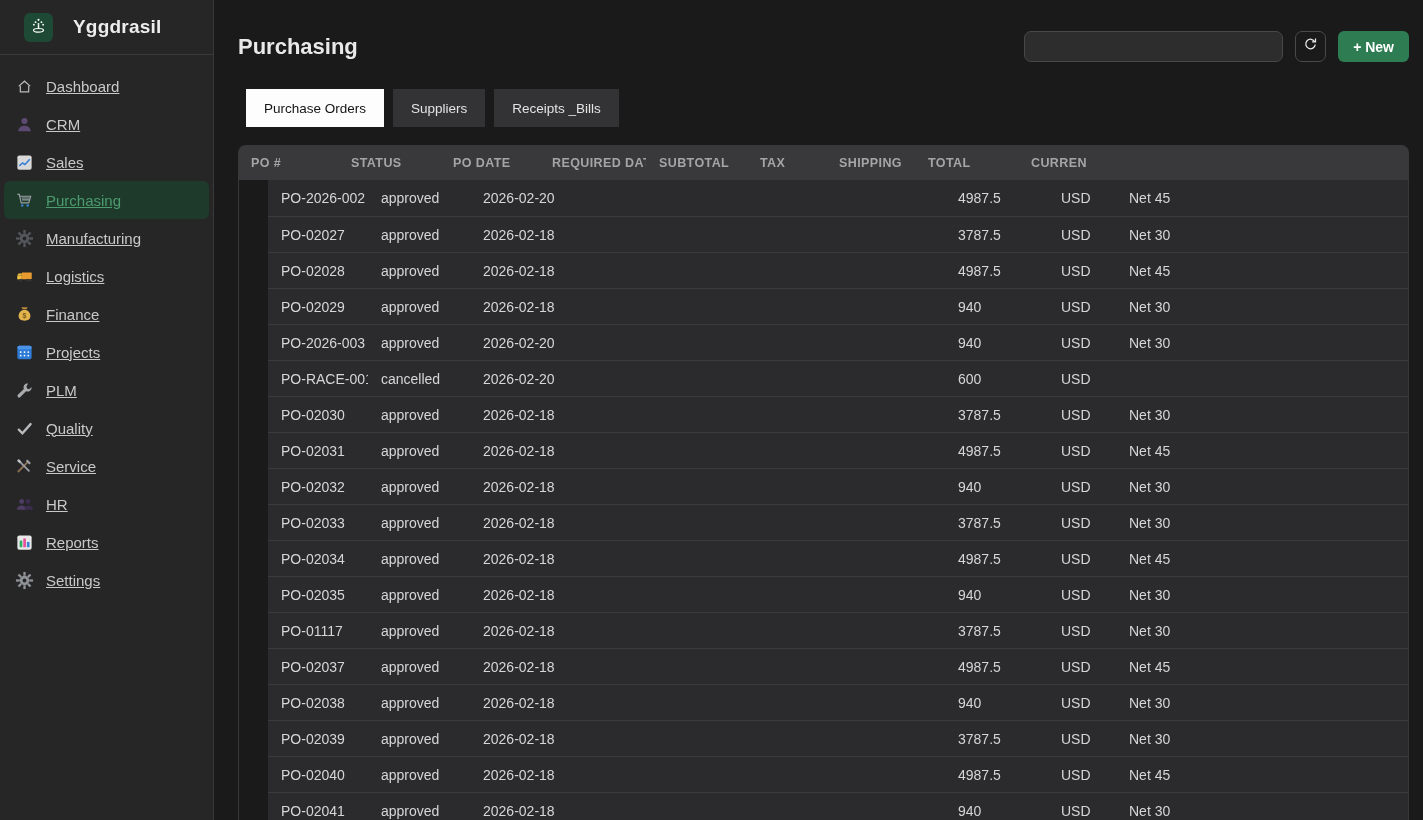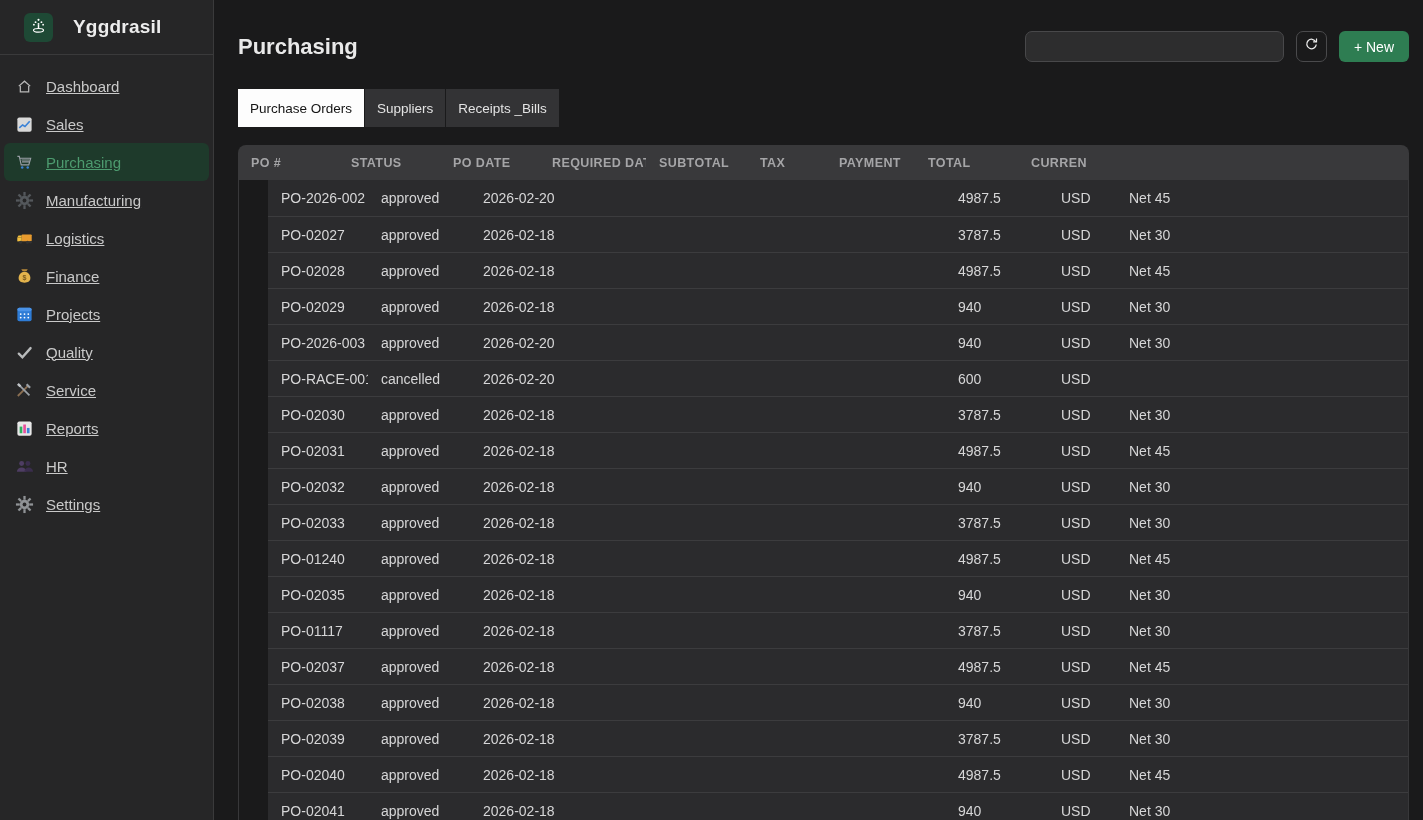--- a/index.html
+++ b/index.html
@@ -22,24 +22,24 @@
   .nav-item .icon svg { width: 19px; height: 19px; }
   .nav-item.active { background: #1e3a2b; color: #4d9b6f; }
   
   .main { flex: 1; padding: 0 14px 0 24px; display: flex; flex-direction: column; }
   .main-header { margin-top: 31px; display: flex; align-items: center; justify-content: space-between; }
   .page-title { font-size: 22px; font-weight: bold; color: #e9e9e9; }
   .controls { display: flex; align-items: center; gap: 12px; }
   .search-input { width: 259px; height: 31px; background: #2d2d2e; border: 1px solid #48484a; border-radius: 7px; color: #dddddd; padding: 0 10px; font-size: 14px; outline: none; font-family: "Liberation Sans", sans-serif; }
   .icon-btn { width: 31px; height: 31px; border: 1px solid #4a4a4c; border-radius: 7px; background: transparent; display: flex; align-items: center; justify-content: center; cursor: pointer; }
   .icon-btn svg { width: 17px; height: 17px; }
-  .new-btn { height: 31px; padding: 0 15px; background: #2e7d52; border: none; border-radius: 6px; color: #ffffff; font-size: 14px; font-weight: 400; cursor: pointer; font-family: "Liberation Sans", sans-serif; }
+  .new-btn { height: 31px; padding: 0 15px; background: #2e7d52; border: none; border-radius: 6px; color: #ffffff; font-size: 14px; font-weight: 700; cursor: pointer; font-family: "Liberation Sans", sans-serif; }
   
   .tabs { margin-top: 27px; display: flex; gap: 1px; }
-  .tab { height: 38px; display: flex; align-items: center; padding: 0 12px; background: #333335; color: #e3e3e3; font-size: 13.5px; cursor: pointer; }
+  .tab { height: 38px; display: flex; align-items: center; padding: 0 18px; background: #333335; color: #e3e3e3; font-size: 13.5px; cursor: pointer; margin-left: 8px; }
   .tab.active { background: #fdfdfd; color: #141414; }
   
   .table { margin-top: 18px; border-radius: 8px 8px 0 0; overflow: hidden; }
   .trow { display: grid; grid-template-columns: 100px 102px 99px 107px 101px 79px 89px 103px 68px 1fr; }
   .thead { background: #39393b; height: 35px; }
   .thead .cell { color: #a5a5a7; font-size: 12.5px; font-weight: 600; letter-spacing: .4px; }
   .tbody { border-left: 1px solid #38383a; border-right: 1px solid #38383a; }
   .tbody .trow { background: #2b2b2d; height: 36px; border-top: 1px solid #3c3c3e; font-size: 14px; color: #d6d6d7; cursor: pointer; margin-left: 29px; }
   .tbody .trow:first-child { border-top: none; }
   .cell { display: flex; align-items: center; padding-left: 13px; white-space: nowrap; overflow: hidden; }
@@ -70,20 +70,29 @@
         <span class="icon">
           <svg viewBox="0 0 20 20" fill="none" stroke="#b9b9b9" stroke-width="1.3">
             <path d="M4 9.6L10 4.4L16 9.6"></path>
             <path d="M5.6 9.2V15.6H14.4V9.2"></path>
           </svg>
         </span>
         <span>Dashboard</span>
       </div>
       <div class="nav-item">
         <span class="icon">
+          <svg viewBox="0 0 20 20" fill="#5d4a73">
+            <circle cx="10" cy="6.4" r="3.2"></circle>
+            <path d="M3.5 17c0-3.6 2.9-5.8 6.5-5.8s6.5 2.2 6.5 5.8z"></path>
+          </svg>
+        </span>
+        <span>CRM</span>
+      </div>
+      <div class="nav-item">
+        <span class="icon">
           <svg viewBox="0 0 20 20">
             <rect x="2.5" y="2.5" width="15" height="15" rx="2" fill="#d9d9d9"></rect>
             <path d="M4.5 13.5l3.5-3l2.5 1.6l5-5.6" stroke="#3b82d6" stroke-width="1.7" fill="none"></path>
           </svg>
         </span>
         <span>Sales</span>
       </div>
       <div class="nav-item active">
         <span class="icon">
           <svg viewBox="0 0 20 20" fill="none" stroke="#9aa0a6" stroke-width="1.2">
@@ -147,60 +156,68 @@
               <circle cx="6" cy="13.2" r=".95"></circle>
               <circle cx="10" cy="13.2" r=".95"></circle>
               <circle cx="14" cy="13.2" r=".95"></circle>
             </g>
           </svg>
         </span>
         <span>Projects</span>
       </div>
       <div class="nav-item">
         <span class="icon">
+          <svg viewBox="0 0 20 20" fill="#a9abad">
+            <path d="M13.8 2.6a4.1 4.1 0 0 0-4.5 5.7L3 14.6a1.7 1.7 0 0 0 2.4 2.4l6.3-6.3a4.1 4.1 0 0 0 5.7-4.5l-2.5 2.5l-2.2-.7l-.7-2.2z"></path>
+          </svg>
+        </span>
+        <span>PLM</span>
+      </div>
+      <div class="nav-item">
+        <span class="icon">
           <svg viewBox="0 0 20 20" fill="none" stroke="#b8babb" stroke-width="2.5" stroke-linecap="round">
             <path d="M4 11.2l3.8 3.8L16.4 5.4"></path>
           </svg>
         </span>
         <span>Quality</span>
       </div>
       <div class="nav-item">
         <span class="icon">
           <svg viewBox="0 0 20 20" fill="none">
             <path d="M3 15.8L13.6 5.2" stroke="#8b6f52" stroke-width="1.9"></path>
             <path d="M12.2 3.4l3.7 3.7" stroke="#9aa0a6" stroke-width="2.3"></path>
             <path d="M4.4 4.4L15.2 15.2" stroke="#9aa0a6" stroke-width="1.9"></path>
             <path d="M3 3l2.7 2.7" stroke="#c0c4c8" stroke-width="2.6"></path>
           </svg>
         </span>
         <span>Service</span>
-      </div>
-      <div class="nav-item">
-        <span class="icon">
-          <svg viewBox="0 0 20 20">
-            <rect x="2.5" y="2.5" width="15" height="15" rx="2" fill="#e8e8e8"></rect>
-            <rect x="4.9" y="8" width="2.8" height="7" fill="#2eaf5f"></rect>
-            <rect x="8.7" y="5.8" width="2.8" height="9.2" fill="#e84f9b"></rect>
-            <rect x="12.5" y="9.4" width="2.8" height="5.6" fill="#3b82d6"></rect>
-          </svg>
-        </span>
-        <span>Reports</span>
       </div>
       <div class="nav-item">
         <span class="icon">
           <svg viewBox="0 0 20 20" fill="#4e3d63">
             <circle cx="7" cy="6.9" r="2.6"></circle>
             <path d="M2 15.6c0-2.9 2.2-4.6 5-4.6s5 1.7 5 4.6z"></path>
             <g fill="#3a2d4d">
               <circle cx="13.6" cy="6.9" r="2.6"></circle>
               <path d="M9.8 15.6c.4-2.7 2-4.6 4.4-4.6c2.8 0 4.8 1.7 4.8 4.6z"></path>
             </g>
           </svg>
         </span>
         <span>HR</span>
+      </div>
+      <div class="nav-item">
+        <span class="icon">
+          <svg viewBox="0 0 20 20">
+            <rect x="2.5" y="2.5" width="15" height="15" rx="2" fill="#e8e8e8"></rect>
+            <rect x="4.9" y="8" width="2.8" height="7" fill="#2eaf5f"></rect>
+            <rect x="8.7" y="5.8" width="2.8" height="9.2" fill="#e84f9b"></rect>
+            <rect x="12.5" y="9.4" width="2.8" height="5.6" fill="#3b82d6"></rect>
+          </svg>
+        </span>
+        <span>Reports</span>
       </div>
       <div class="nav-item">
         <span class="icon">
           <svg viewBox="0 0 20 20" fill="#909396">
             <circle cx="10" cy="10" r="5"></circle>
             <rect x="8.8" y="1" width="2.4" height="4"></rect>
             <rect x="8.8" y="15" width="2.4" height="4"></rect>
             <rect x="1" y="8.8" width="4" height="2.4"></rect>
             <rect x="15" y="8.8" width="4" height="2.4"></rect>
             <rect x="8.8" y="1" width="2.4" height="4" transform="rotate(45 10 10)"></rect>
@@ -237,21 +254,21 @@
     </div>
 
   <div class="table">
     <div class="trow thead">
         <div class="cell">PO #</div>
         <div class="cell">STATUS</div>
         <div class="cell">PO DATE</div>
         <div class="cell">REQUIRED DATE</div>
         <div class="cell">SUBTOTAL</div>
         <div class="cell">TAX</div>
-        <div class="cell">PAYMENT</div>
+        <div class="cell">SHIPPING</div>
         <div class="cell">TOTAL</div>
         <div class="cell">CURRENCY</div>
       </div>
     <div class="tbody">
         <div class="trow">
           <div class="cell">PO-2026-002</div>
           <div class="cell">approved</div>
           <div class="cell">2026-02-20</div>
           <div class="cell"></div>
           <div class="cell"></div>
@@ -363,21 +380,21 @@
           <div class="cell">2026-02-18</div>
           <div class="cell"></div>
           <div class="cell"></div>
           <div class="cell"></div>
           <div class="cell"></div>
           <div class="cell">3787.5</div>
           <div class="cell">USD</div>
           <div class="cell">Net 30</div>
         </div>
         <div class="trow">
-          <div class="cell">PO-01240</div>
+          <div class="cell">PO-02034</div>
           <div class="cell">approved</div>
           <div class="cell">2026-02-18</div>
           <div class="cell"></div>
           <div class="cell"></div>
           <div class="cell"></div>
           <div class="cell"></div>
           <div class="cell">4987.5</div>
           <div class="cell">USD</div>
           <div class="cell">Net 45</div>
         </div>

